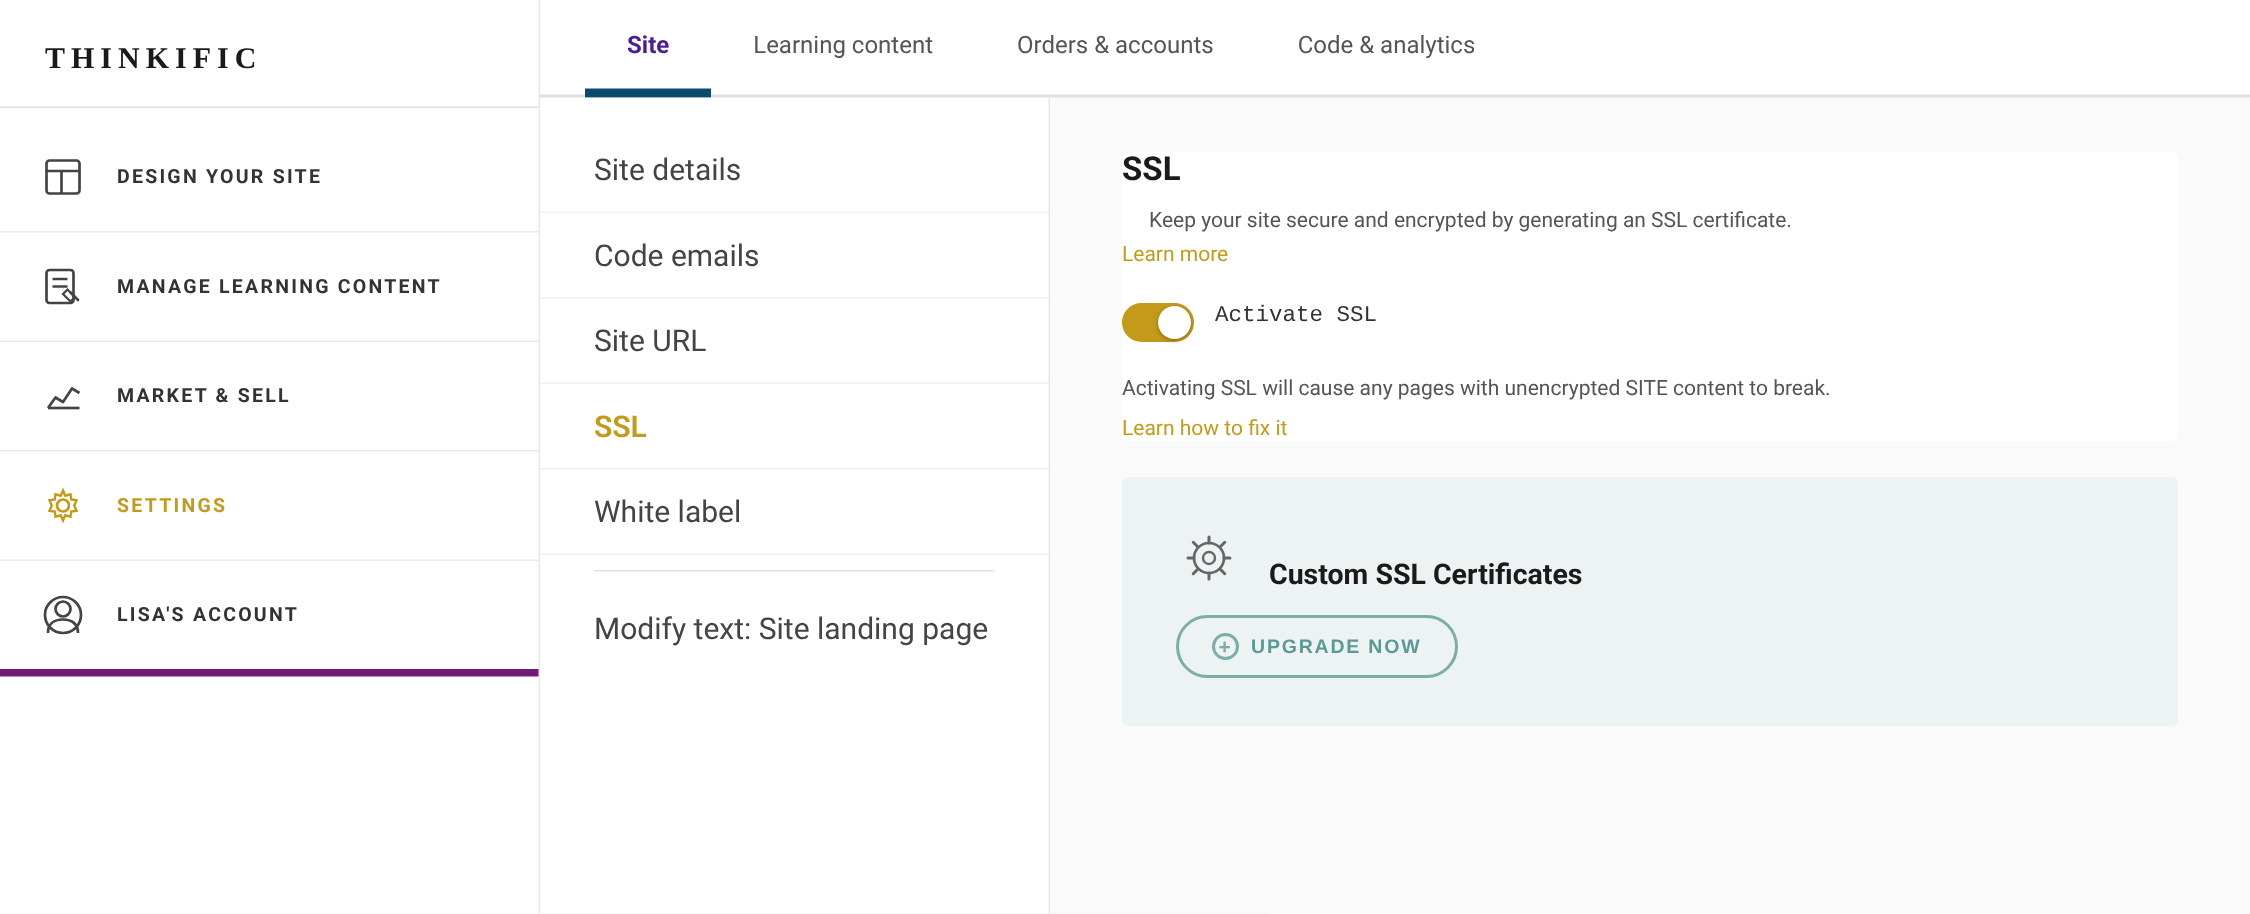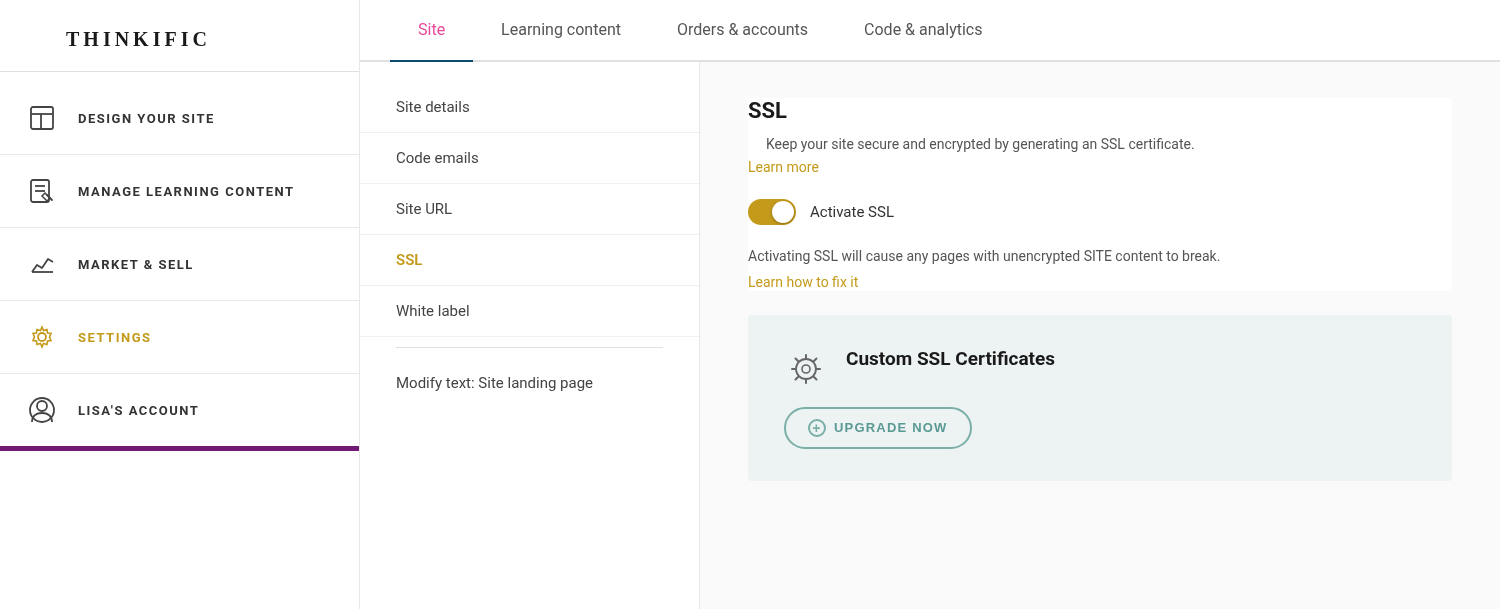--- a/index.html
+++ b/index.html
@@ -25,21 +25,20 @@
     .sidebar-logo {
       padding: 28px 30px 20px 30px;
       border-bottom: 1px solid #e0e0e0;
     }
     .sidebar-logo-text {
       font-size: 20px;
       font-weight: 700;
       letter-spacing: 4px;
       color: #1a1a1a;
       font-family: Georgia, serif;
-      margin-left: 36px;
     }
     .sidebar-nav {
       display: flex;
       flex-direction: column;
       padding: 10px 0;
     }
     .sidebar-nav-item {
       display: flex;
       align-items: center;
       padding: 18px 24px;
@@ -94,43 +93,43 @@
     .top-tab {
       padding: 20px 28px;
       font-size: 16px;
       color: #555;
       cursor: pointer;
       border-bottom: 3px solid transparent;
       margin-bottom: -2px;
       font-weight: 400;
     }
     .top-tab.active {
-      color: #ec4899;
-      border-bottom: 2px solid #0c4a6e;
-      font-weight: 400;
+      color: #4c1d95;
+      border-bottom: 6px solid #0c4a6e;
+      font-weight: 700;
     }
 
     
     .content-area {
       display: flex;
       flex: 1;
       overflow: hidden;
     }
 
     
     .side-menu {
       width: 340px;
       min-width: 340px;
       background: #fff;
       padding: 20px 0;
       border-right: 1px solid #e8e8e8;
     }
     .side-menu-item {
       padding: 16px 36px;
-      font-size: 15px;
+      font-size: 20px;
       color: #444;
       cursor: pointer;
       border-bottom: 1px solid #f0f0f0;
     }
     .side-menu-item:last-child {
       border-bottom: none;
     }
     .side-menu-item.active {
       color: #c49a1a;
       font-weight: 600;
@@ -169,22 +168,22 @@
     .ssl-link {
       color: #c49a1a;
       font-size: 14px;
       cursor: pointer;
       text-decoration: none;
       display: block;
       margin-bottom: 24px;
     }
     .ssl-toggle-row {
       display: flex;
-      align-items: center;
       margin-bottom: 20px;
+      font-family: Liberation Mono, monospace;
     }
     .toggle {
       width: 48px;
       height: 26px;
       background: #c49a1a;
       border-radius: 13px;
       position: relative;
       cursor: pointer;
       margin-right: 14px;
       flex-shrink: 0;
@@ -219,21 +218,21 @@
 
     
     .custom-ssl-section {
       background: #edf2f2;
       border-radius: 4px;
       padding: 32px 36px;
       margin-top: 24px;
     }
     .custom-ssl-header {
       display: flex;
-      align-items: flex-start;
+      align-items: flex-end;
       margin-bottom: 16px;
     }
     .custom-ssl-icon {
       width: 44px;
       height: 44px;
       margin-right: 18px;
       color: #666;
       flex-shrink: 0;
     }
     .custom-ssl-title {

